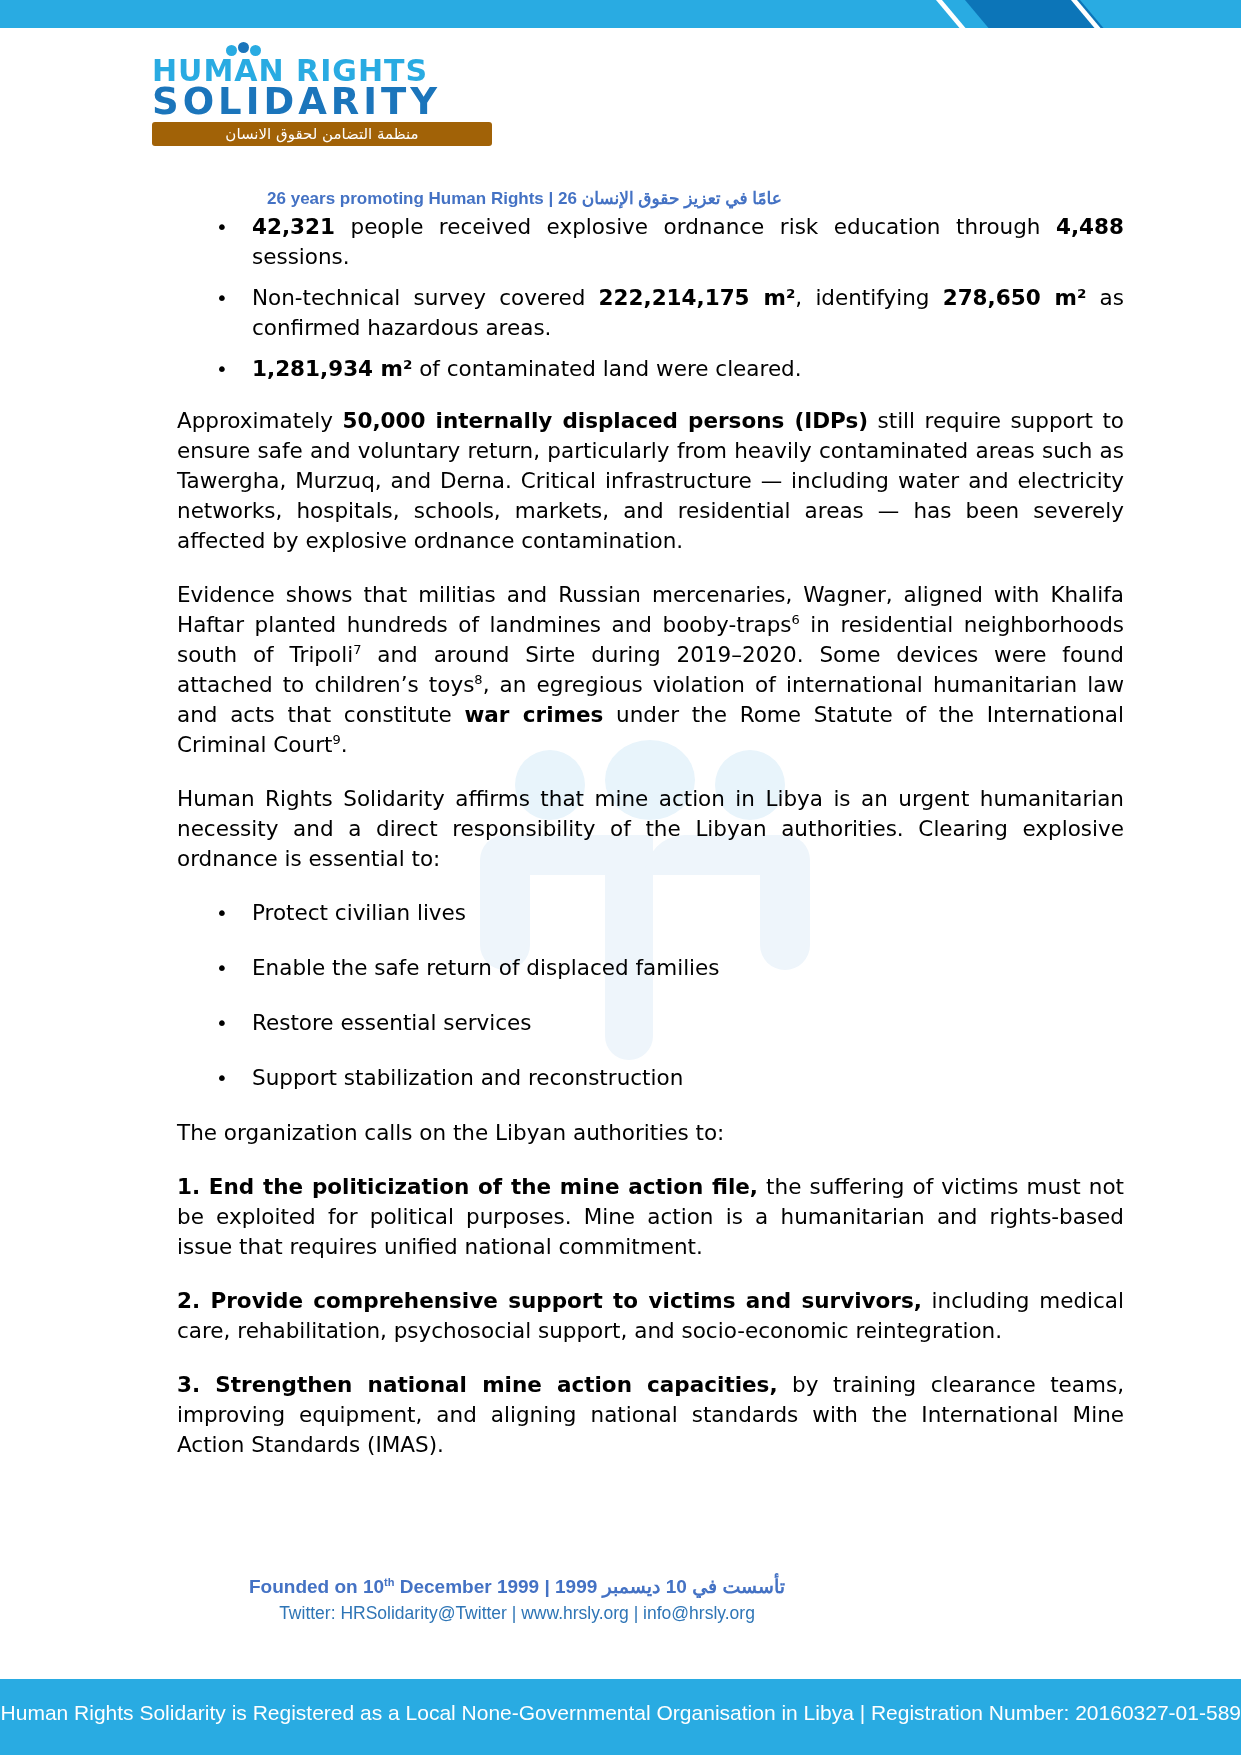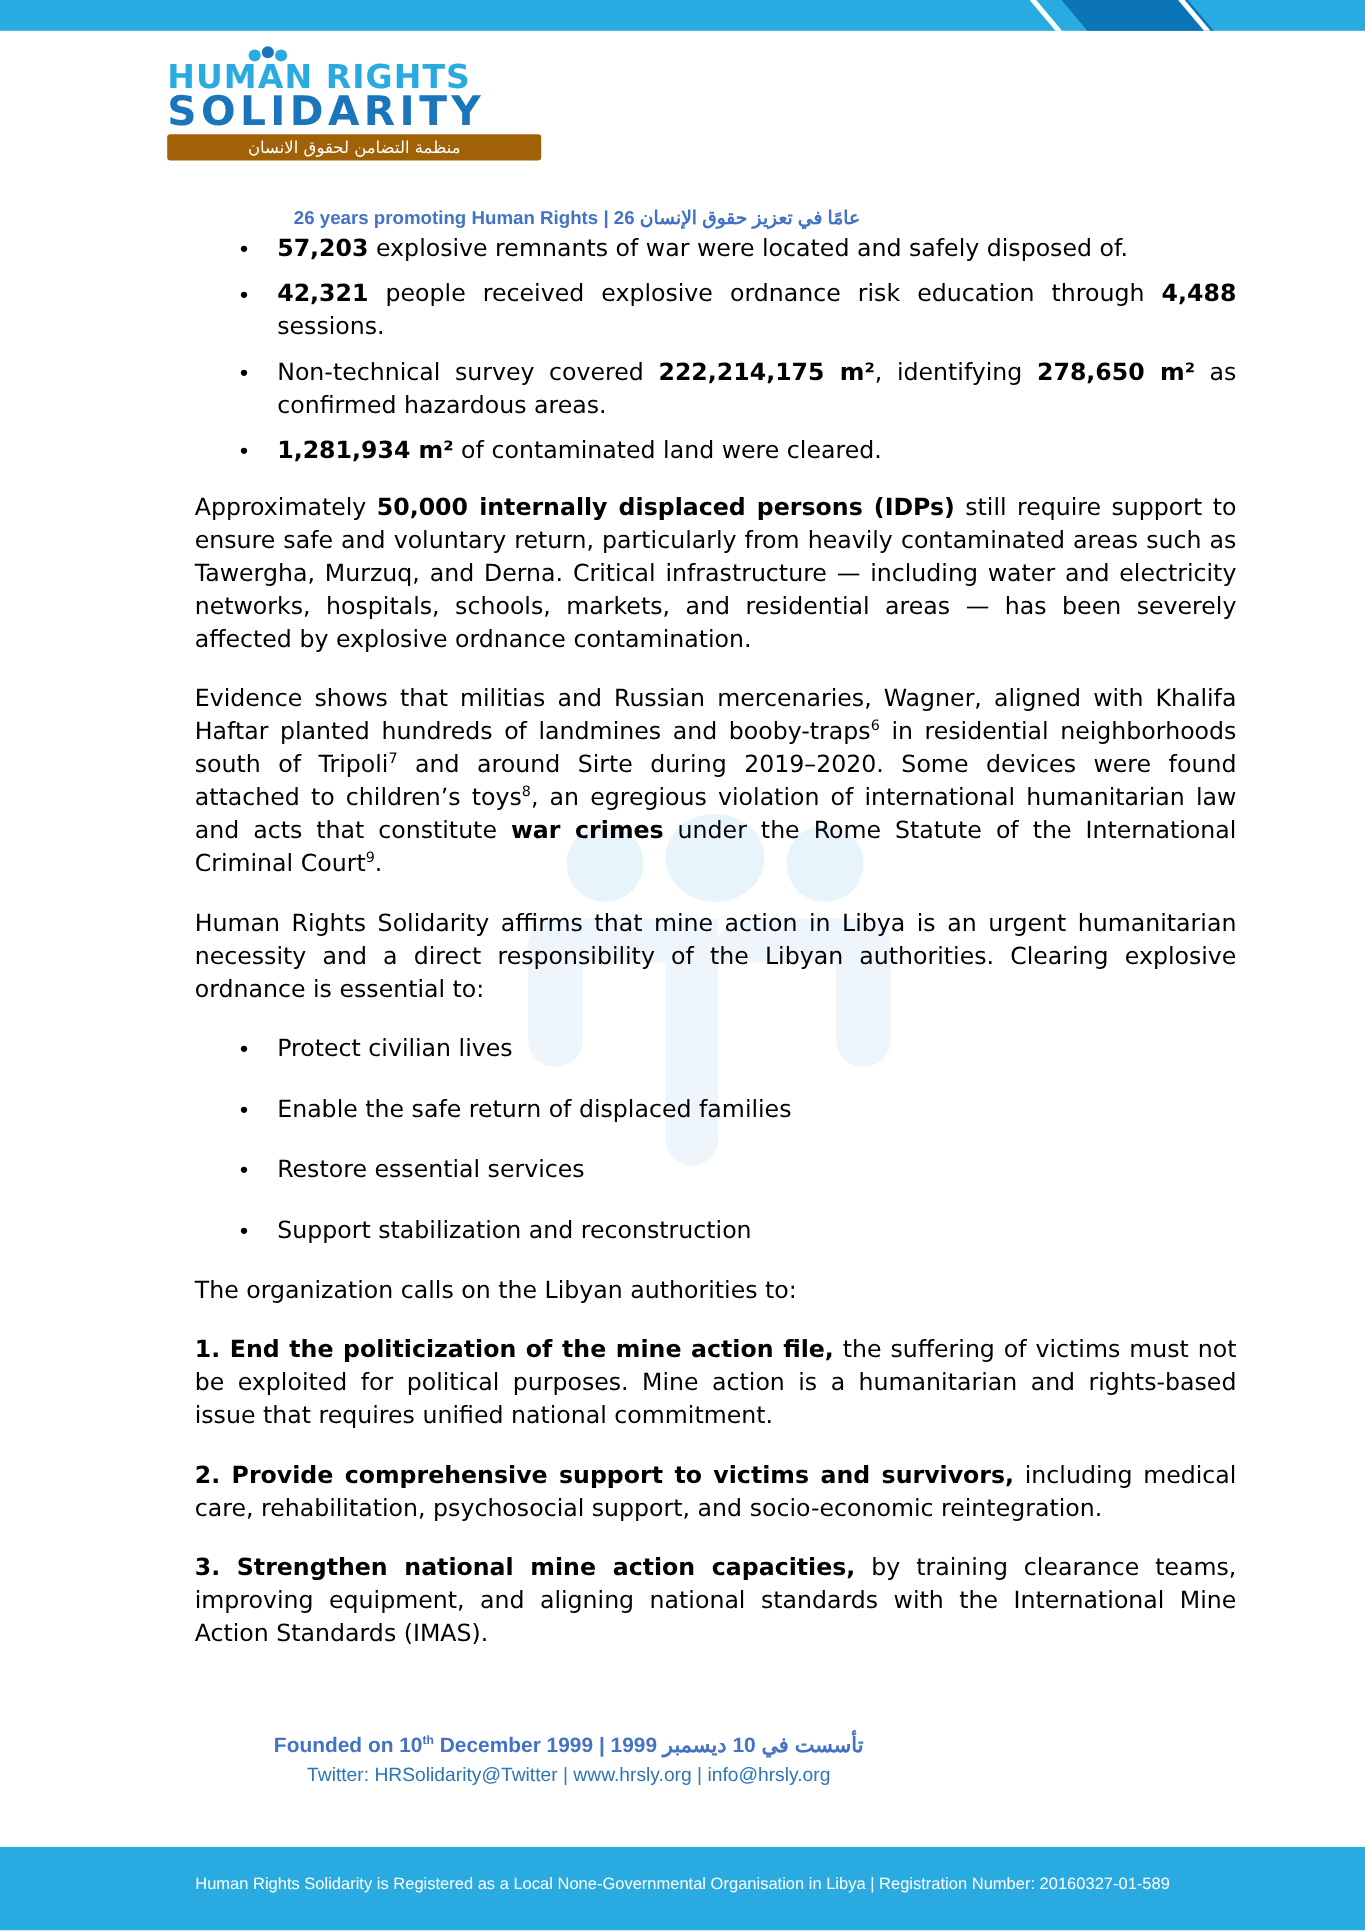--- a/index.html
+++ b/index.html
@@ -36,21 +36,21 @@
   .bullets { list-style: none; margin-left: 75px; margin-bottom: 22px; }
   .bullets li { position: relative; margin-bottom: 11px; }
   .bullets li::before { content: "\2022"; position: absolute; left: -36px; top: 0; font-size: 20px; }
   .bullets.wide li { margin-bottom: 25px; }
 
   
   .footer { position: absolute; left: 0; top: 1568px; width: 1034px; text-align: center; color: #2e75b6; font-family: "Liberation Sans", sans-serif; }
   .footer .founded { font-size: 19px; font-weight: bold; color: #4472c4; line-height: 28px; }
   .footer .founded sup { font-size: 11px; }
   .footer .addr { font-size: 17.5px; line-height: 25px; }
-  .bottom-band { position: absolute; left: 0; top: 1679px; width: 1241px; height: 76px; background: #29abe2; color: #fff; font-family: "Liberation Sans", sans-serif; font-size: 15px; text-align: center; line-height: 68px; }
+  .bottom-band { position: absolute; left: 0; top: 1679px; width: 1241px; height: 76px; background: #29abe2; color: #fff; font-family: "Liberation Sans", sans-serif; font-size: 21px; text-align: right; line-height: 68px; }
 </style>
 </head>
 <body>
 
 <div class="top-band">
   <div class="slash gap1"></div>
   <div class="slash dark"></div>
   <div class="slash gap2"></div>
 </div>
 
@@ -73,21 +73,20 @@
   <div class="wm-c" style="left:235px;top:10px;width:70px;height:70px;"></div>
   <div class="wm-a" style="left:0;top:95px;width:50px;height:135px;border-radius:25px 0 25px 25px;"></div>
   <div class="wm-a" style="left:0;top:95px;width:165px;height:40px;border-radius:40px 40px 0 0;"></div>
   <div class="wm-a" style="left:125px;top:95px;width:48px;height:225px;border-radius:0 0 24px 24px;"></div>
   <div class="wm-a" style="left:165px;top:95px;width:165px;height:40px;border-radius:40px 40px 0 0;"></div>
   <div class="wm-a" style="left:280px;top:95px;width:50px;height:135px;border-radius:0 25px 25px 25px;"></div>
 </div>
 
 <div class="content">
   <ul class="bullets">
-    <li><b>57,203</b><span> explosive remnants of war were located and safely disposed of.</span></li>
     <li><b>42,321</b><span> people received explosive ordnance risk education through </span><b>4,488</b><span> sessions.</span></li>
     <li><span>Non-technical survey covered </span><b>222,214,175 m²</b><span>, identifying </span><b>278,650 m²</b><span> as confirmed hazardous areas.</span></li>
     <li><b>1,281,934 m²</b><span> of contaminated land were cleared.</span></li>
   </ul>
 
   <p><span>Approximately </span><b>50,000 internally displaced persons (IDPs)</b><span> still require support to ensure safe and voluntary return, particularly from heavily contaminated areas such as Tawergha, Murzuq, and Derna. Critical infrastructure — including water and electricity networks, hospitals, schools, markets, and residential areas — has been severely affected by explosive ordnance contamination.</span></p>
 
   <p><span>Evidence shows that militias and Russian mercenaries, Wagner, aligned with Khalifa Haftar planted hundreds of landmines and booby-traps</span><sup>6</sup><span> in residential neighborhoods south of Tripoli</span><sup>7</sup><span> and around Sirte during 2019–2020. Some devices were found attached to children’s toys</span><sup>8</sup><span>, an egregious violation of international humanitarian law and acts that constitute </span><b>war crimes</b><span> under the Rome Statute of the International Criminal Court</span><sup>9</sup><span>.</span></p>
 
   <p>Human Rights Solidarity affirms that mine action in Libya is an urgent humanitarian necessity and a direct responsibility of the Libyan authorities. Clearing explosive ordnance is essential to:</p>

